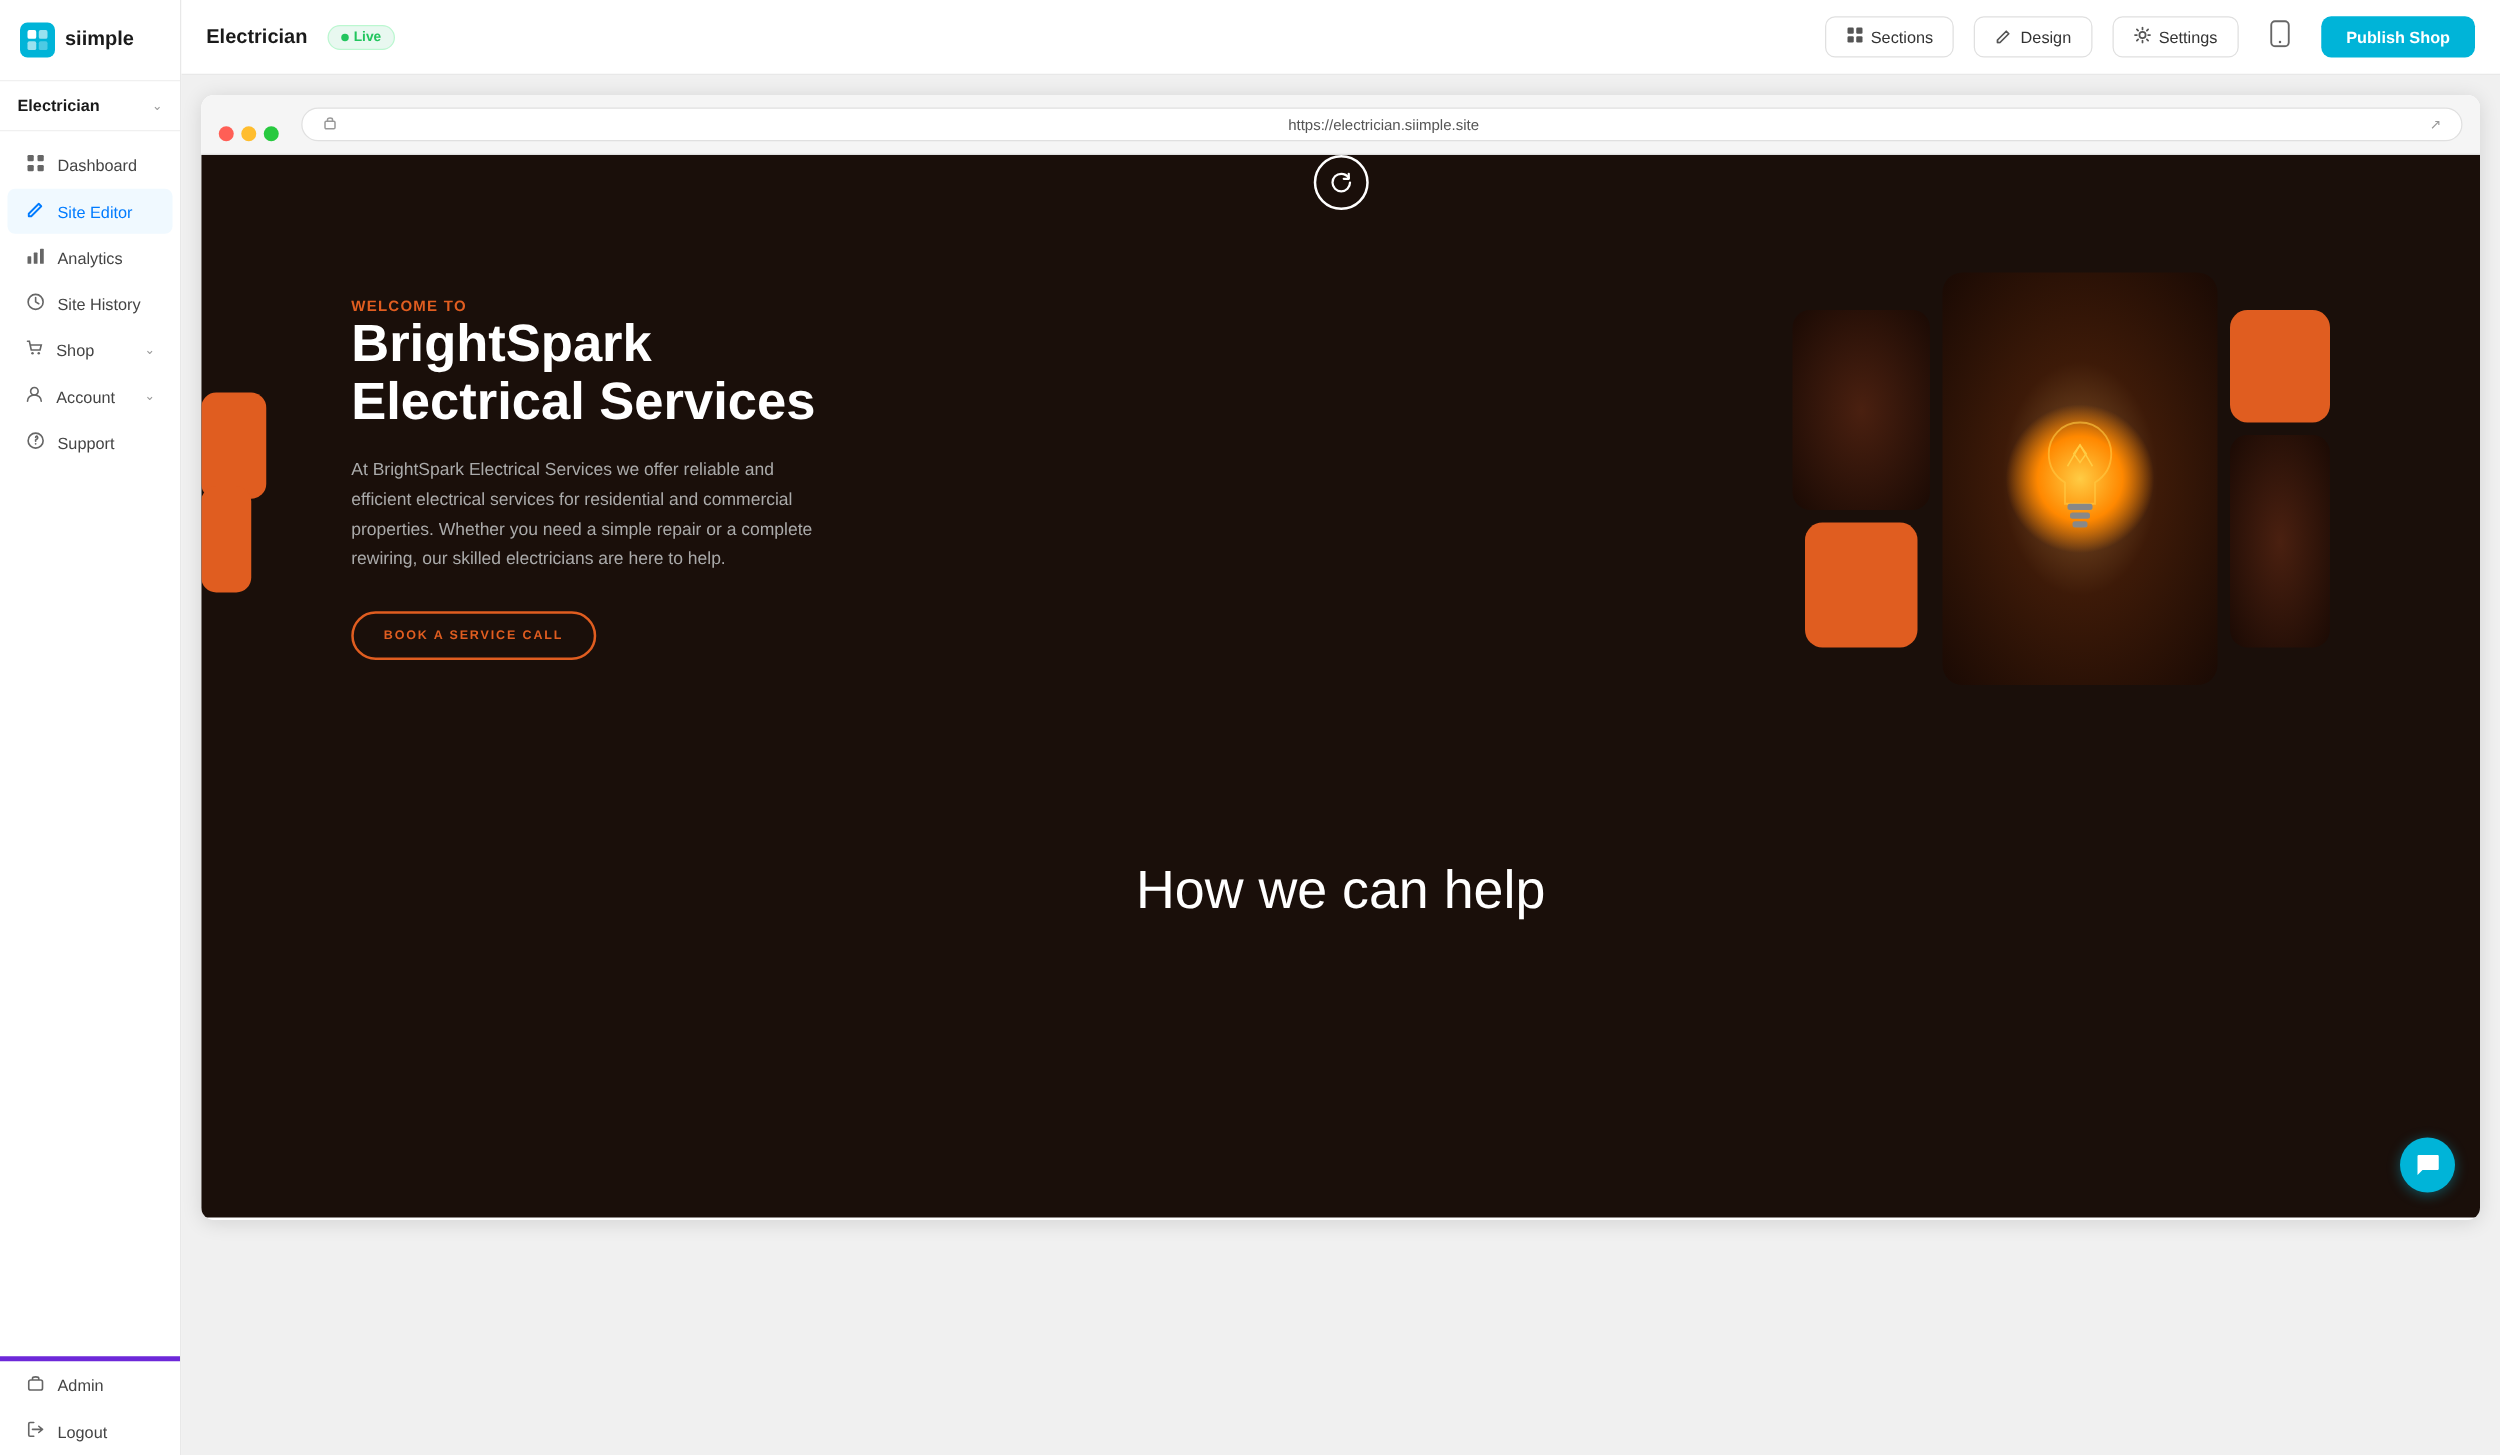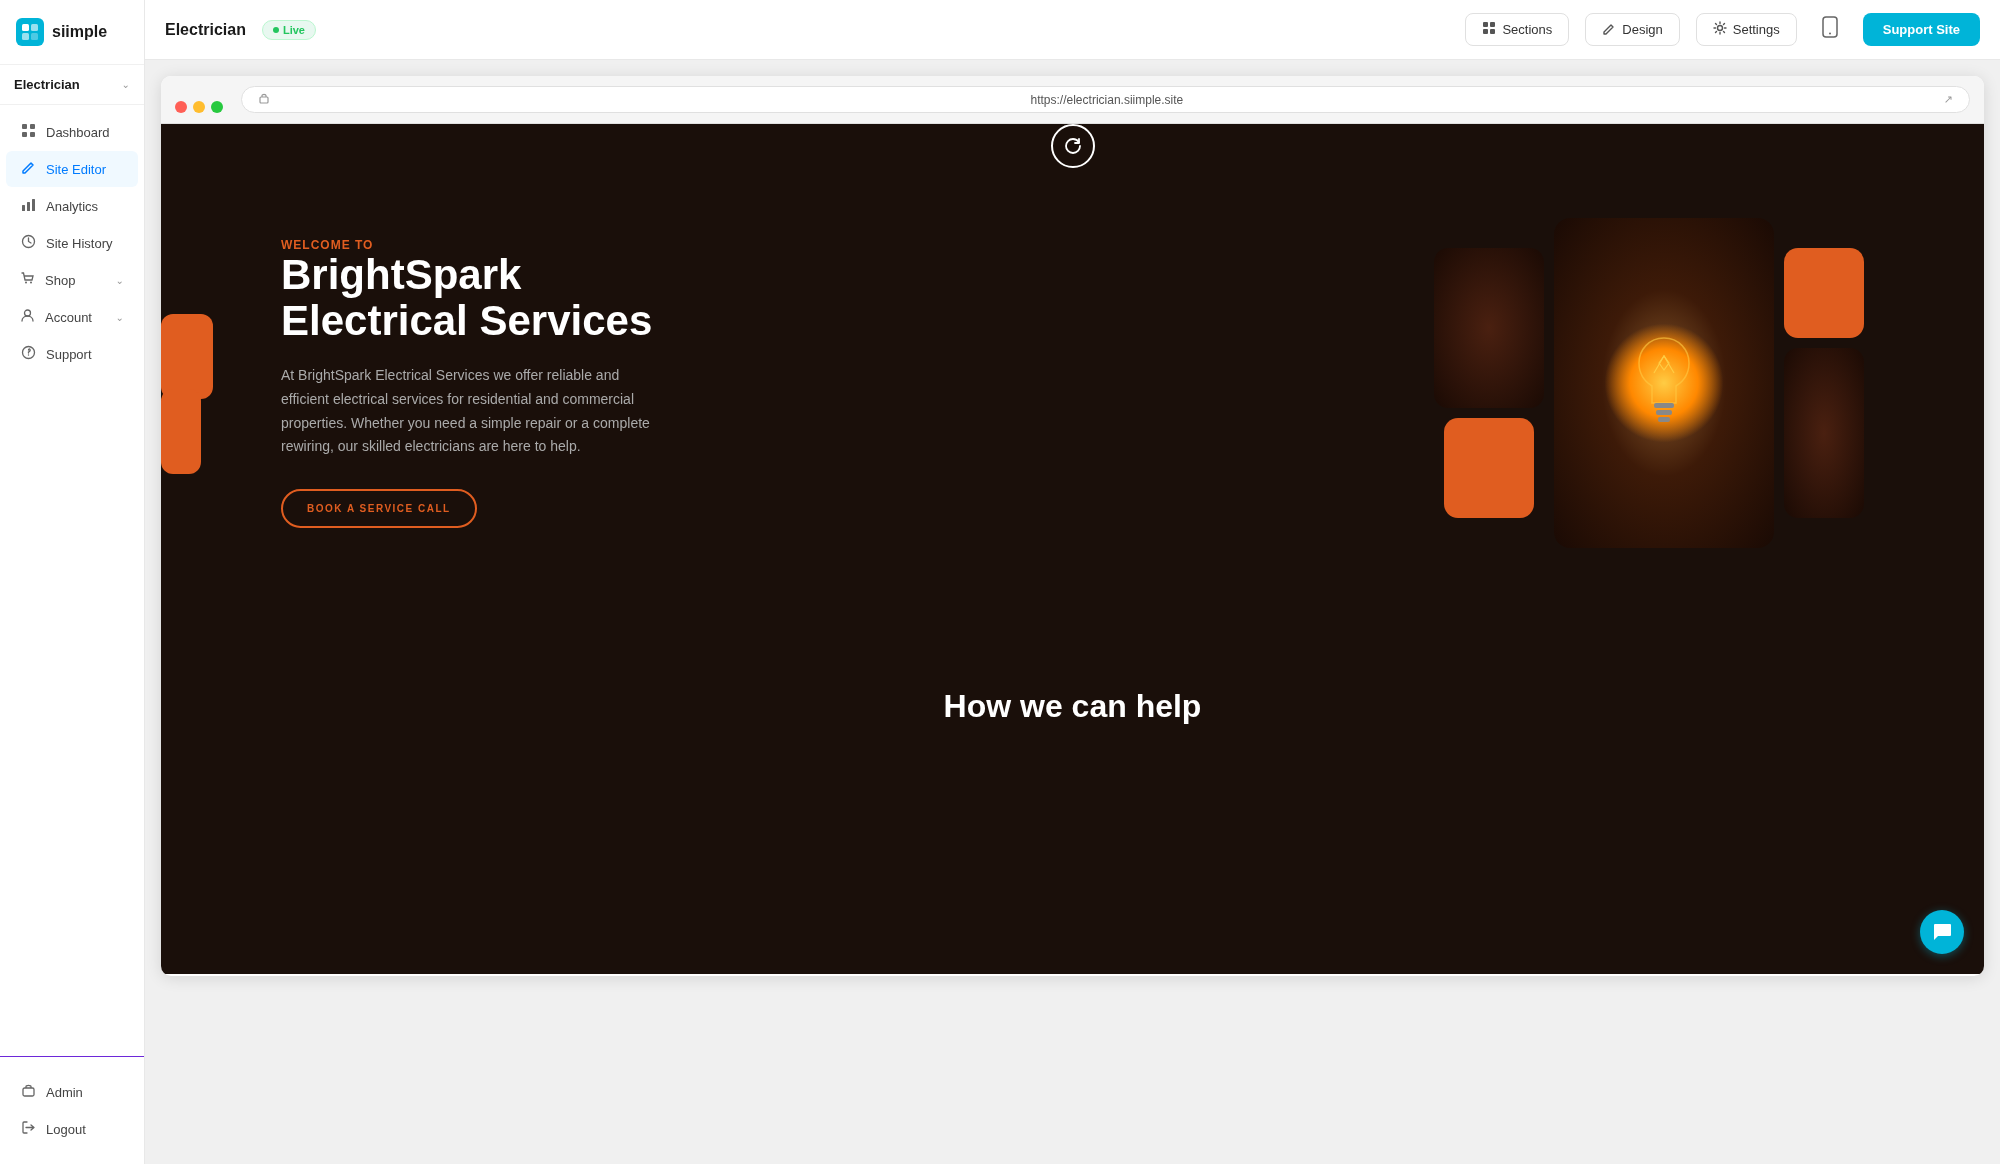--- a/index.html
+++ b/index.html
@@ -70,22 +70,22 @@
       padding: 9px 14px;
       cursor: pointer;
       font-size: 13px;
       color: #444;
       border-radius: 6px;
       margin: 1px 6px;
       justify-content: space-between;
     }
     .nav-group-left { display: flex; align-items: center; gap: 10px; }
     .sidebar-bottom {
-      border-top: 1px solid #6d28d9;
-      padding: 16px 0;
+      border-top: 4px solid #6d28d9;
+      padding: 0 0;
     }
 
     
     #main-area {
       flex: 1;
       display: flex;
       flex-direction: column;
       overflow: hidden;
     }
     #header {
@@ -304,22 +304,22 @@
       transform: translate(-50%, -50%);
     }
 
     
     #how-section {
       padding: 60px 120px 20px;
       text-align: center;
     }
     .how-title {
       color: #fff;
-      font-size: 32px;
-      font-weight: 700;
+      font-size: 43px;
+      font-weight: 400;
     }
 
     
     .chat-bubble {
       position: absolute;
       bottom: 20px;
       right: 20px;
       width: 44px;
       height: 44px;
       background: #00b4d8;
@@ -493,21 +493,21 @@
           </svg>
       </span>
       <span>Settings</span>
     </button>
     <div class="mobile-icon">
       <svg width="18" height="22" viewBox="0 0 18 22" fill="none">
           <rect x="2" y="1" width="14" height="20" rx="3" stroke="#666" stroke-width="1.5"></rect>
           <circle cx="9" cy="17.5" r="1" fill="#666"></circle>
         </svg>
     </div>
-    <button class="publish-btn">Support Site</button>
+    <button class="publish-btn">Publish Shop</button>
   </div>
 
   <div id="browser-area">
     <div id="browser-window">
       <div id="browser-toolbar">
         <div class="traffic-lights">
           <div class="tl tl-red"></div>
           <div class="tl tl-yellow"></div>
           <div class="tl tl-green"></div>
         </div>

